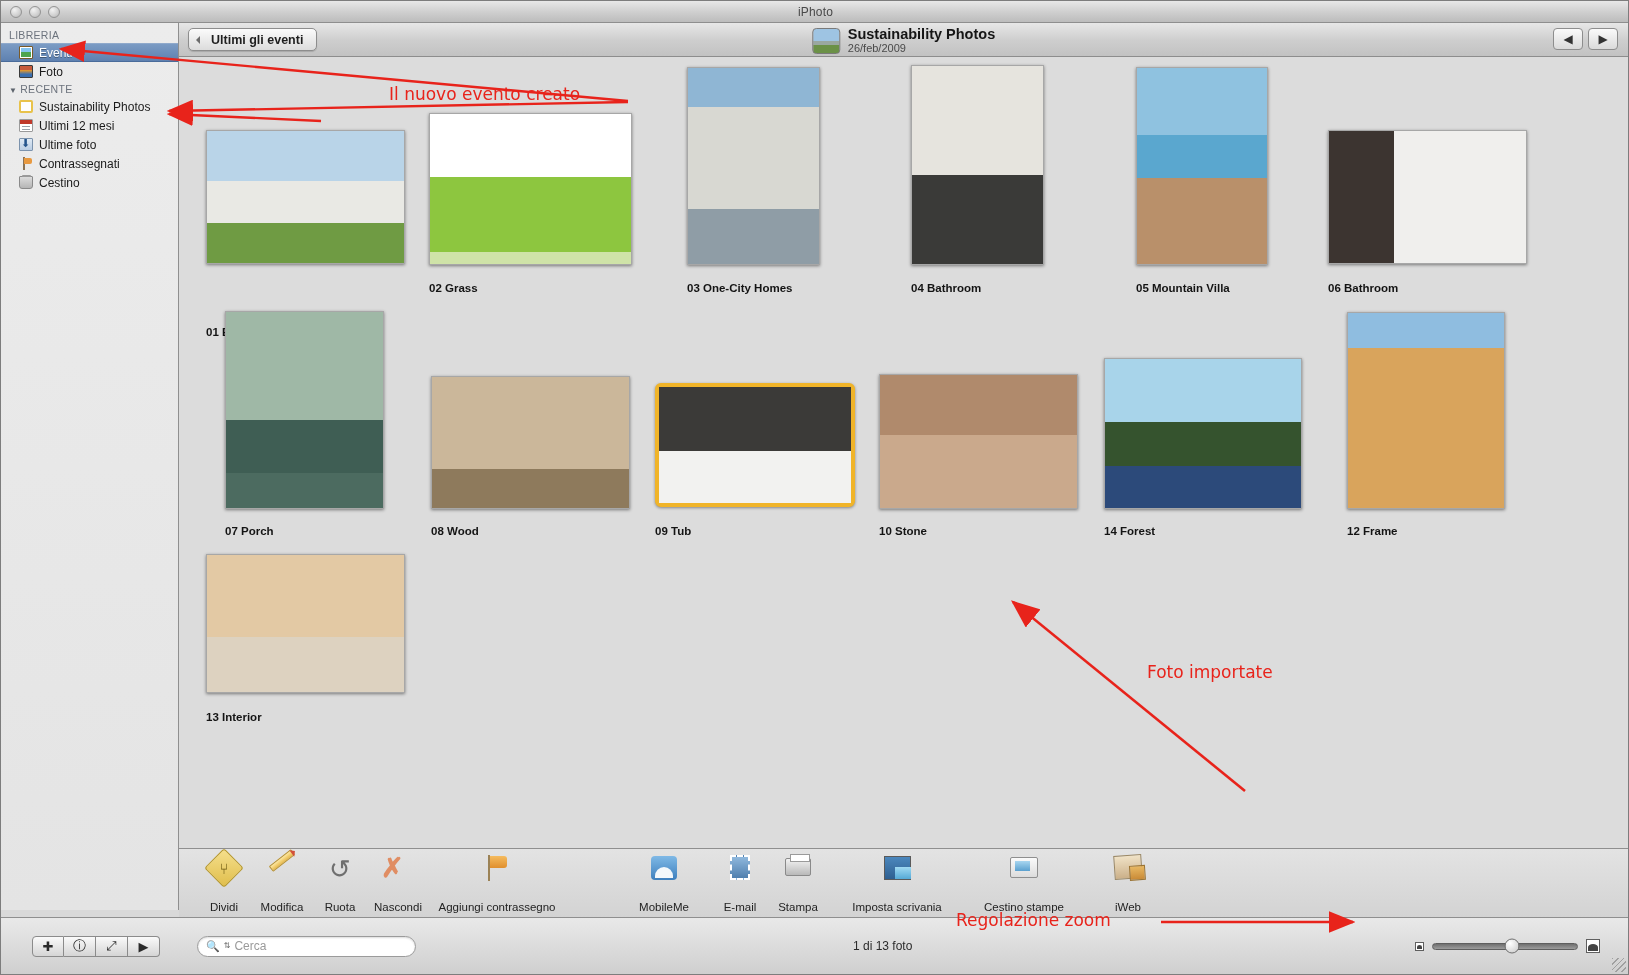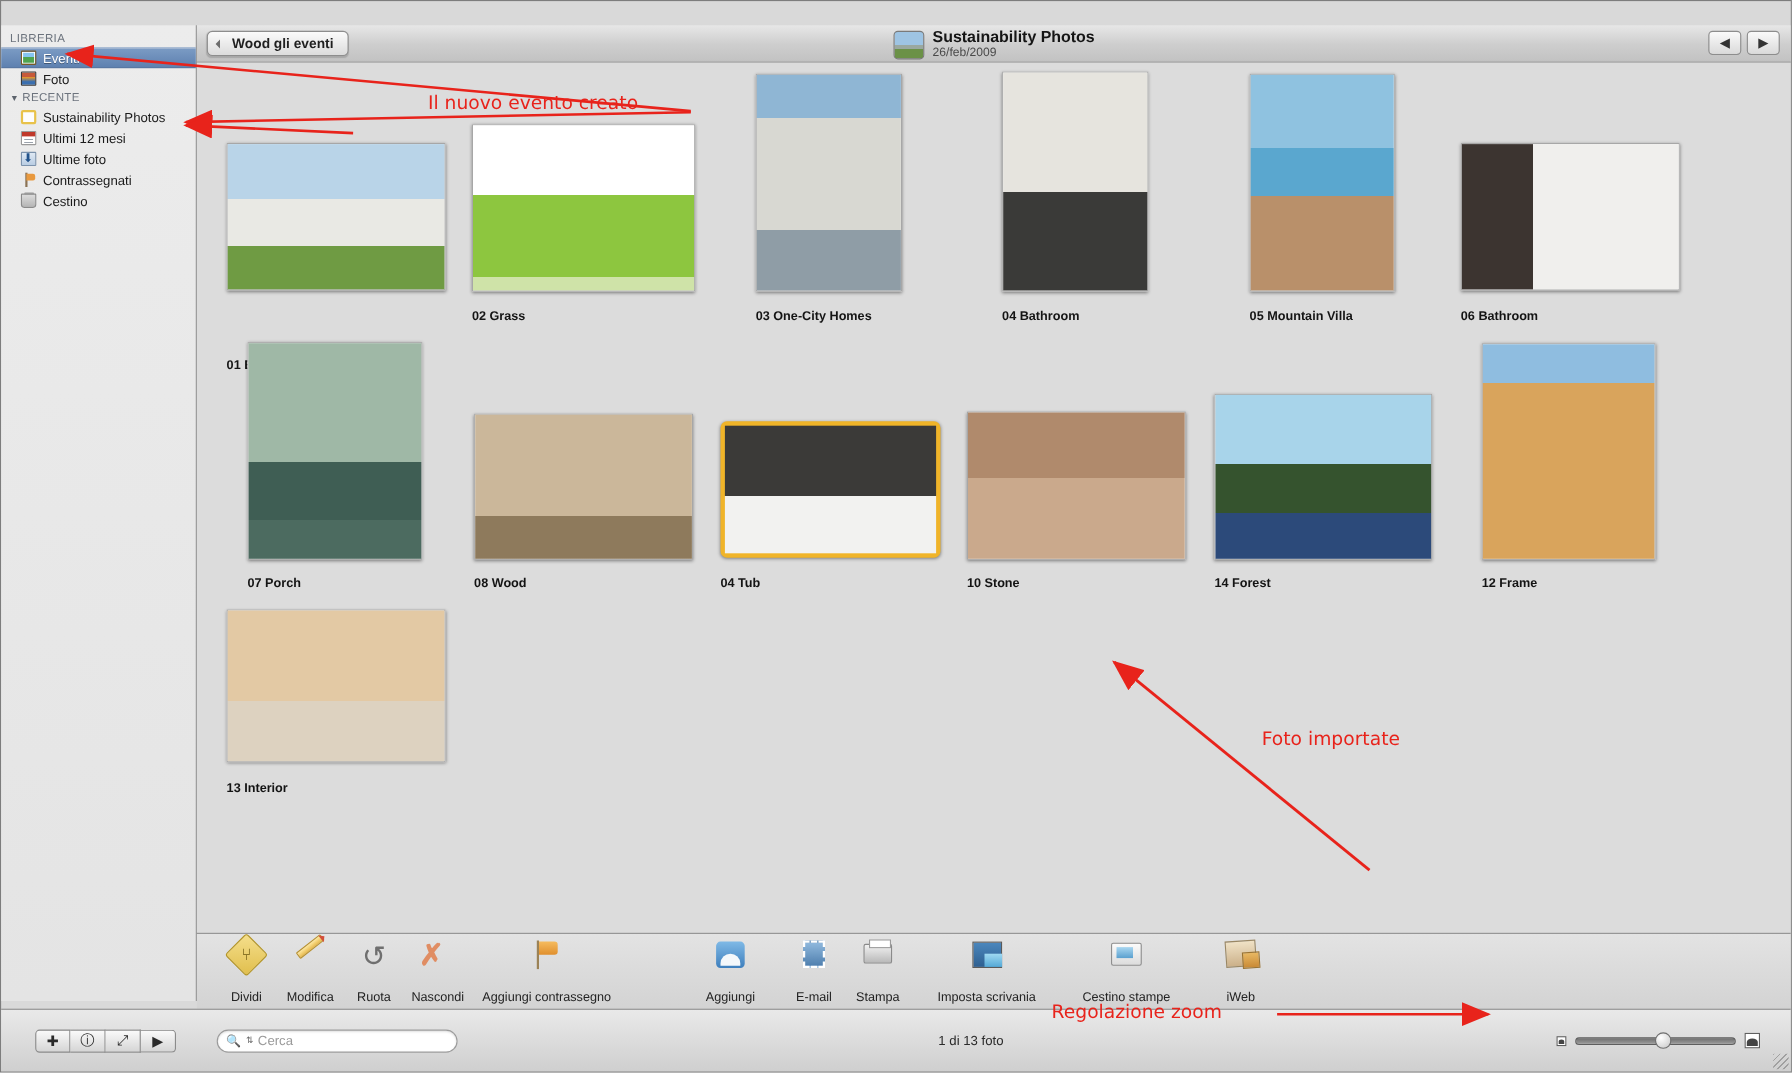--- a/index.html
+++ b/index.html
@@ -275,20 +275,28 @@
     position: absolute; color: #e8231b; font-size: 17px;
     font-family: "DejaVu Sans", sans-serif; white-space: nowrap; pointer-events: none;
   }
   .anno-svg { position: absolute; left: 0; top: 0; width: 1629px; height: 975px; pointer-events: none; }
 </style>
 </head>
 <body>
 
 <div id="app">
 
+  <div class="titlebar">
+    <div class="traffic">
+      <div class="light"></div>
+      <div class="light"></div>
+      <div class="light"></div>
+    </div>
+    <div class="win-title">iPhoto</div>
+  </div>
 
   <div class="sidebar">
     <div class="sb-head">
       <span>LIBRERIA</span>
     </div>
     <div class="sb-item sel">
       <span class="sb-ico ico-events"></span>
       <span>Eventi</span>
     </div>
     <div class="sb-item">
@@ -316,21 +324,21 @@
       <span>Contrassegnati</span>
     </div>
     <div class="sb-item">
       <span class="sb-ico ico-trash"></span>
       <span>Cestino</span>
     </div>
   </div>
 
   <div class="headerbar">
     <div class="back-btn">
-      <span>Wood gli eventi</span>
+      <span>Ultimi gli eventi</span>
     </div>
     <div class="ev-head">
       <div class="ev-thumb"></div>
       <div>
         <div class="ev-title">Sustainability Photos</div>
         <div class="ev-date">26/feb/2009</div>
       </div>
     </div>
     <div class="nav-arrows">
       <div class="nav-btn">◀</div>
@@ -403,21 +411,21 @@
         </div>
         <div style="position: absolute; left: 252px; top: 462px;">
           <div class="caption">08 Wood</div>
         </div>
         <div class="cell" style="left: 476px; top: 326px;">
           <div class="ph-frame sel" style="width: 200px; height: 124px;">
             <div class="ph-img" style="background: linear-gradient(rgb(59, 58, 56) 0px, rgb(59, 58, 56) 55%, rgb(242, 242, 240) 55%, rgb(242, 242, 240) 100%); height: 100%;"></div>
           </div>
         </div>
         <div style="position: absolute; left: 476px; top: 462px;">
-          <div class="caption">04 Tub</div>
+          <div class="caption">09 Tub</div>
         </div>
         <div class="cell" style="left: 700px; top: 317px;">
           <div class="ph-frame" style="width: 199px; height: 135px;">
             <div class="ph-img" style="background: linear-gradient(rgb(176, 138, 108) 0px, rgb(176, 138, 108) 45%, rgb(202, 169, 140) 45%, rgb(202, 169, 140) 100%); height: 100%;"></div>
           </div>
         </div>
         <div style="position: absolute; left: 700px; top: 462px;">
           <div class="caption">10 Stone</div>
         </div>
         <div class="cell" style="left: 925px; top: 301px;">
@@ -480,21 +488,21 @@
         <div class="tb-lbl">Aggiungi contrassegno</div>
       </div>
     </div>
 
 
     <div class="tb-group" style="margin-left:50px">
       <div class="tb-item w90">
         <div class="tb-ico">
             <div class="i-cloud"></div>
           </div>
-        <div class="tb-lbl">Aggiungi</div>
+        <div class="tb-lbl">MobileMe</div>
       </div>
       <div class="tb-item">
         <div class="tb-ico">
             <div class="i-mail"></div>
           </div>
         <div class="tb-lbl">E-mail</div>
       </div>
       <div class="tb-item">
         <div class="tb-ico">
             <div class="i-print"></div>

